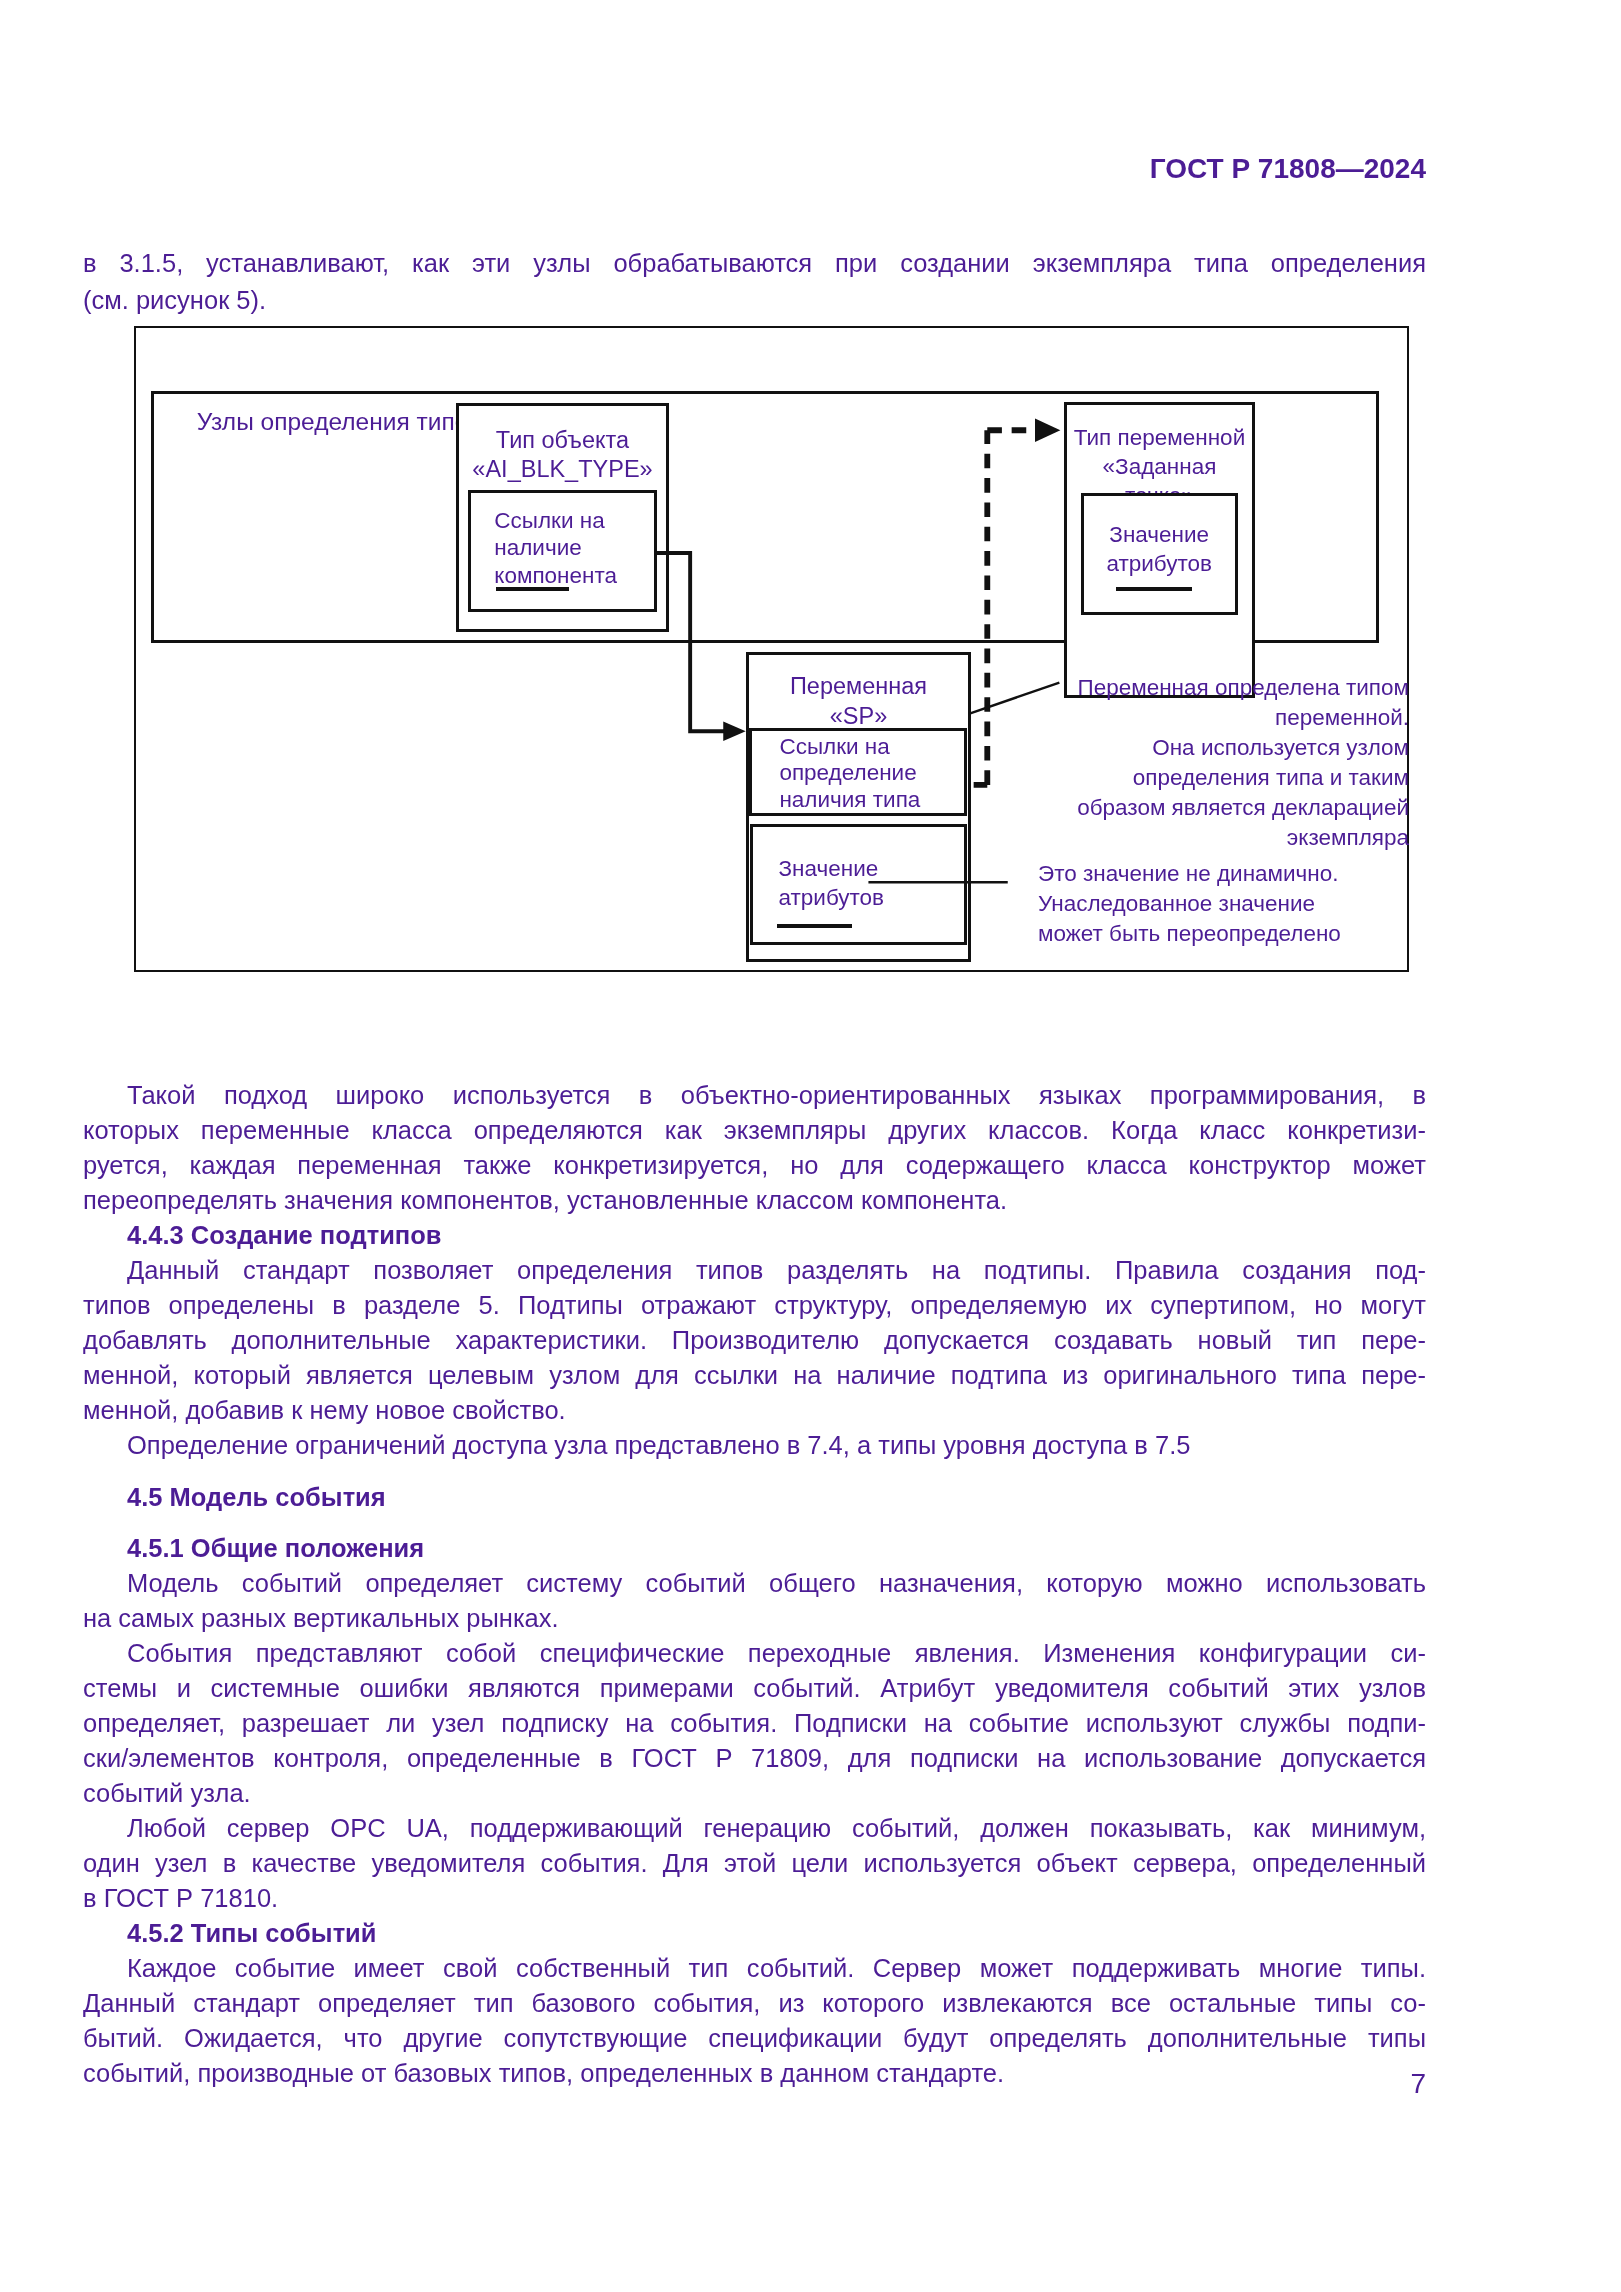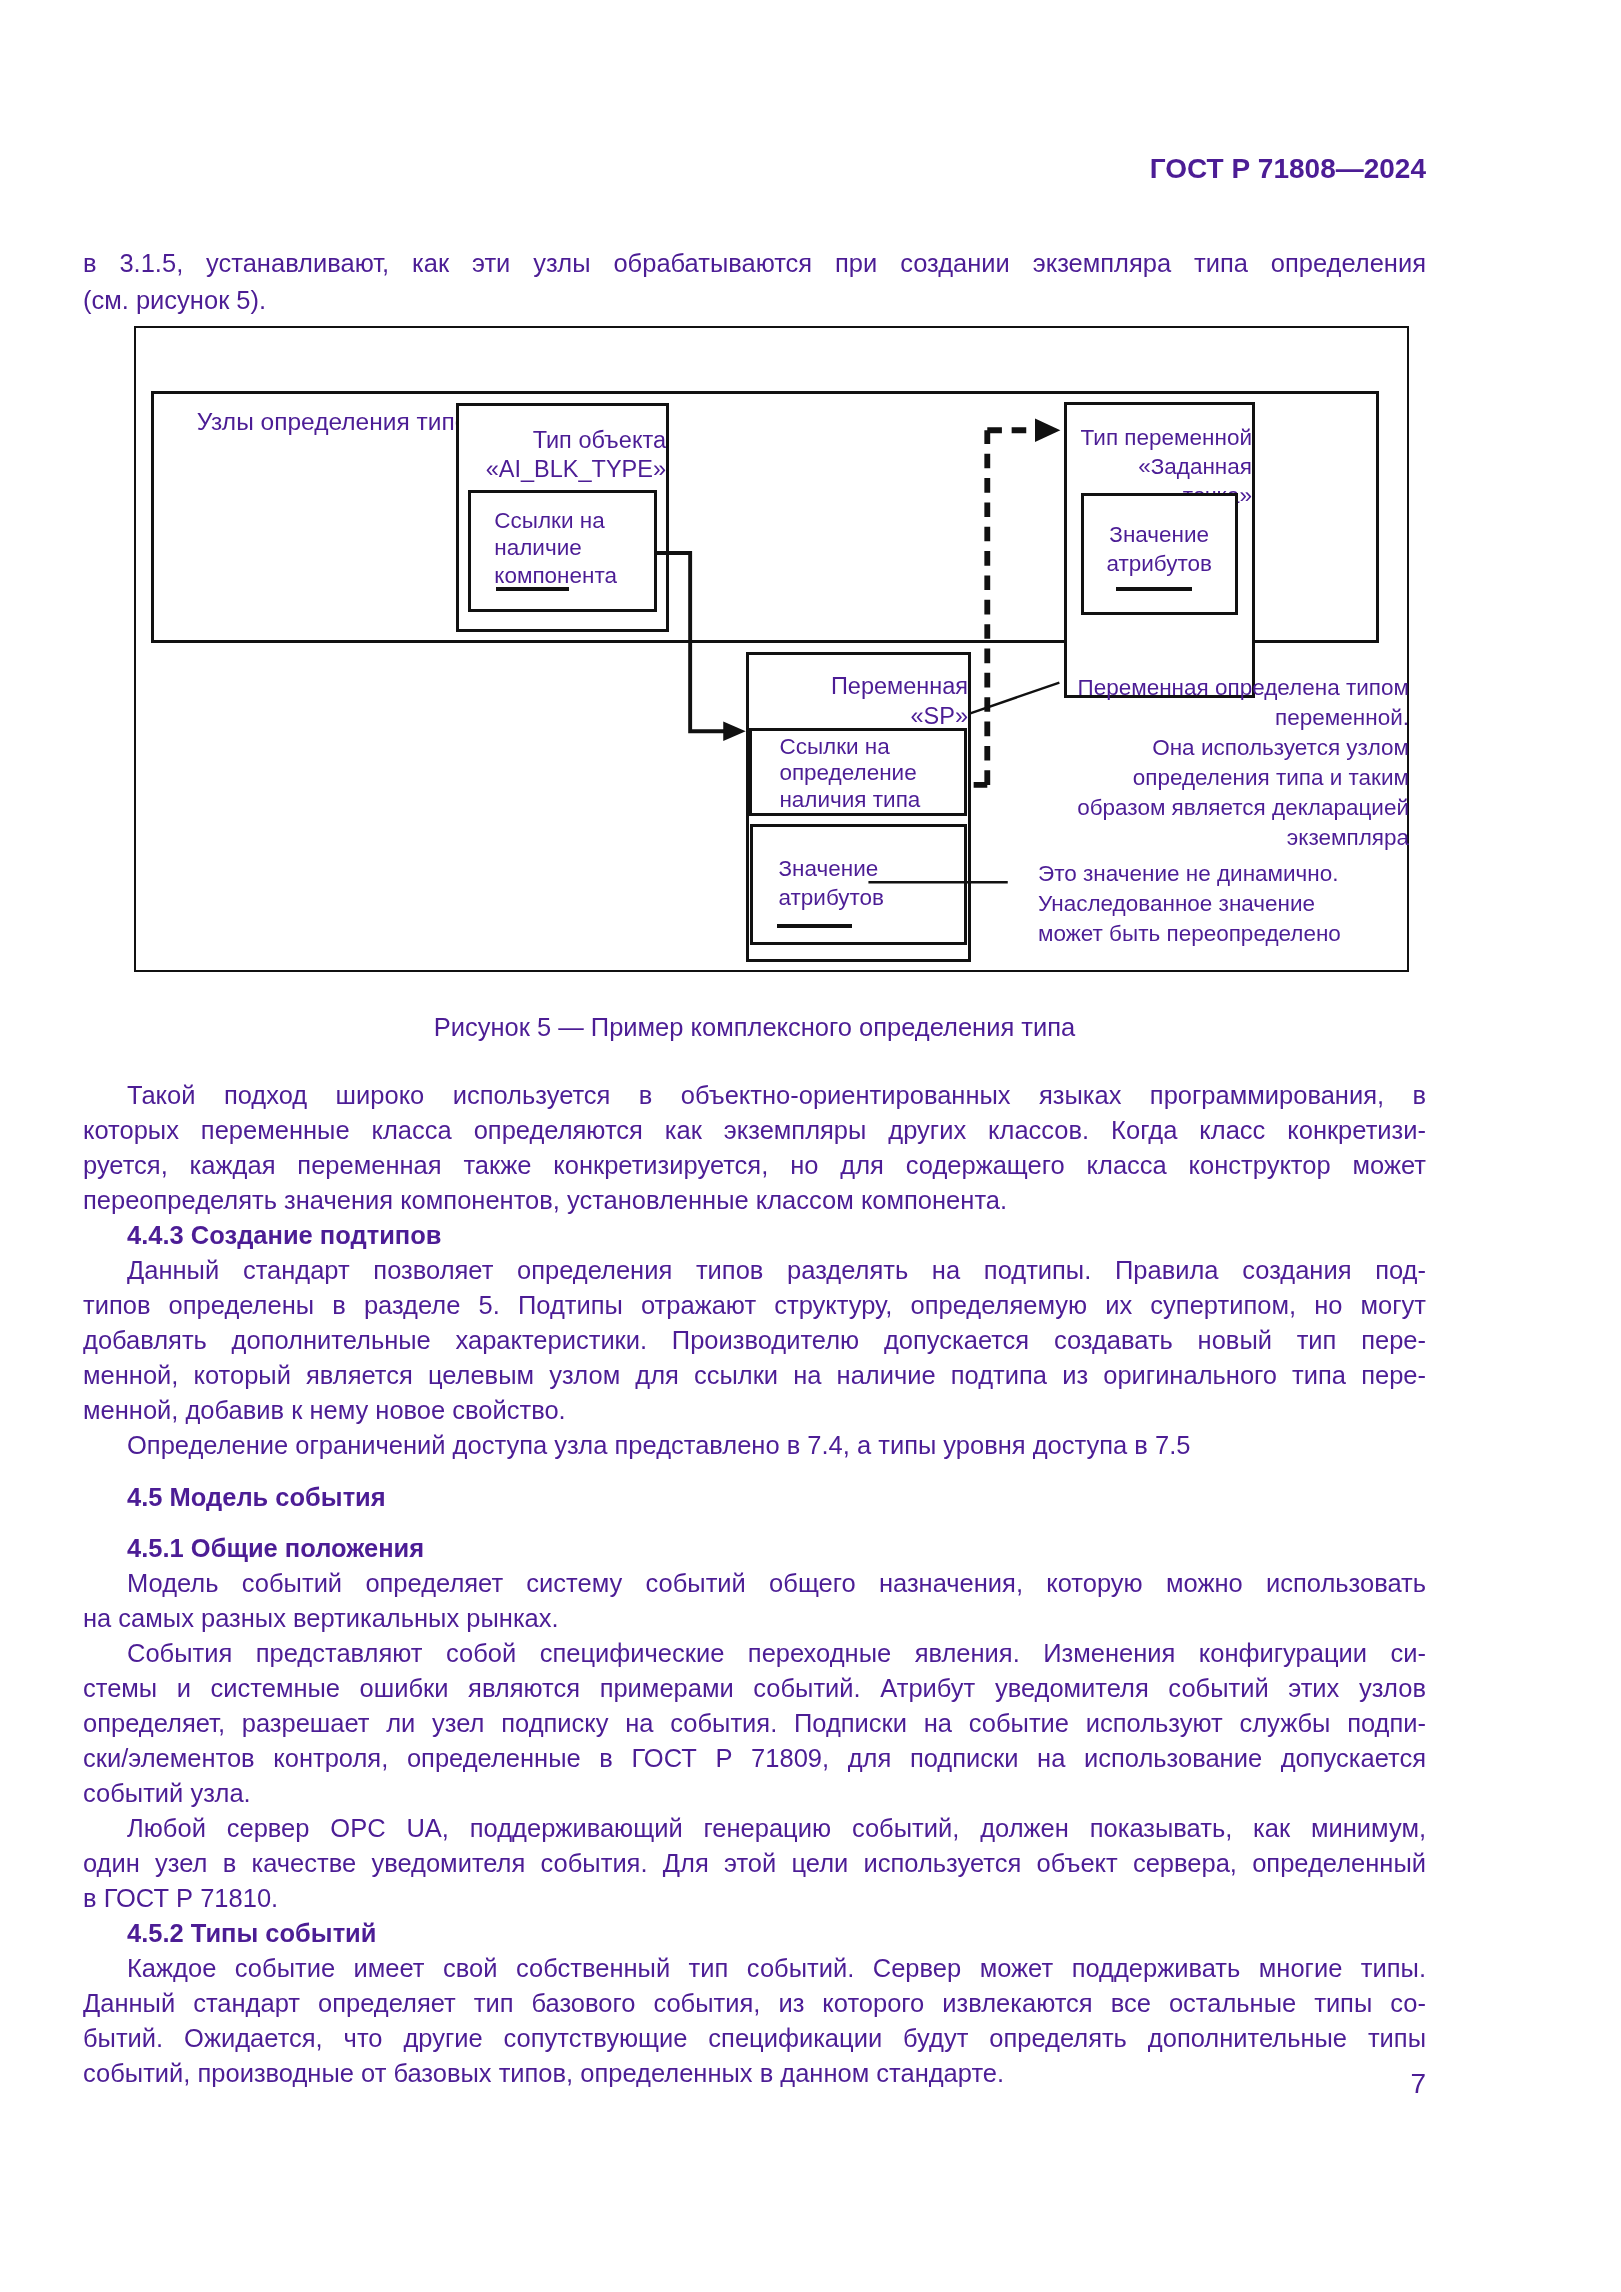--- a/index.html
+++ b/index.html
@@ -38,21 +38,21 @@
 
   
   #figure {
     position:absolute; left:134px; top:326px; width:1275px; height:646px;
     border:2.9px solid #111; box-sizing:border-box; background:#fff;
   }
   .fbox { position:absolute; box-sizing:border-box; border:3.9px solid #111; background:#fff; }
   #band { left:14.7px; top:63px; width:1228px; height:252px; }
   #band-label { position:absolute; left:43px; top:13.7px; font-size:24.5px; white-space:nowrap; }
 
-  .boxtitle { position:absolute; left:0; right:0; text-align:right; white-space:pre-line; }
+  .boxtitle { position:absolute; left:0; right:0; text-align:center; white-space:pre-line; }
   .innertext { position:absolute; white-space:pre-line; }
 
   #box-a { left:320px; top:75px;  width:213px; height:229px; }
   #box-a-title { top:19.6px; font-size:23.5px; line-height:29px; }
   #box-a-inner { left:8.8px;  top:84px; width:189px; height:122px; }
   #box-a-inner-text { left:23.5px; top:13.7px; font-size:22.5px; line-height:27.4px; }
 
   #box-b { left:928px; top:74px; width:191px; height:296px; }
   #box-b-title { top:17.6px; font-size:22.5px; line-height:29px; }
   #box-b-inner { left:13.7px; top:88px; width:157px; height:122px; }
@@ -148,21 +148,20 @@
       <line x1="872" y1="469" x2="872" y2="105" stroke="#111" stroke-width="6" stroke-dasharray="15 10"></line>
       <line x1="872" y1="105" x2="922" y2="105" stroke="#111" stroke-width="6" stroke-dasharray="15 10"></line>
       <polygon points="921,93 947,105 921,117" fill="#111"></polygon>
       <line x1="872" y1="469" x2="849" y2="469" stroke="#111" stroke-width="6" stroke-dasharray="14 8"></line>
 
       <line x1="853" y1="396" x2="946" y2="364" stroke="#111" stroke-width="2.5"></line>
       <line x1="750" y1="569" x2="893" y2="569" stroke="#111" stroke-width="2.5"></line>
     </svg>
   </div>
 
-  <div id="figure-caption">Рисунок 5 — Пример комплексного определения типа</div>
 
   <div id="body-block" class="textcol">
       <div class="line indent">Такой подход широко используется в объектно-ориентированных языках программирования, в</div>
       <div class="line">которых переменные класса определяются как экземпляры других классов. Когда класс конкретизи-</div>
       <div class="line">руется, каждая переменная также конкретизируется, но для содержащего класса конструктор может</div>
       <div class="line lastline">переопределять значения компонентов, установленные классом компонента.</div>
       <div class="line heading">4.4.3 Создание подтипов</div>
       <div class="line indent">Данный стандарт позволяет определения типов разделять на подтипы. Правила создания под-</div>
       <div class="line">типов определены в разделе 5. Подтипы отражают структуру, определяемую их супертипом, но могут</div>
       <div class="line">добавлять дополнительные характеристики. Производителю допускается создавать новый тип пере-</div>

